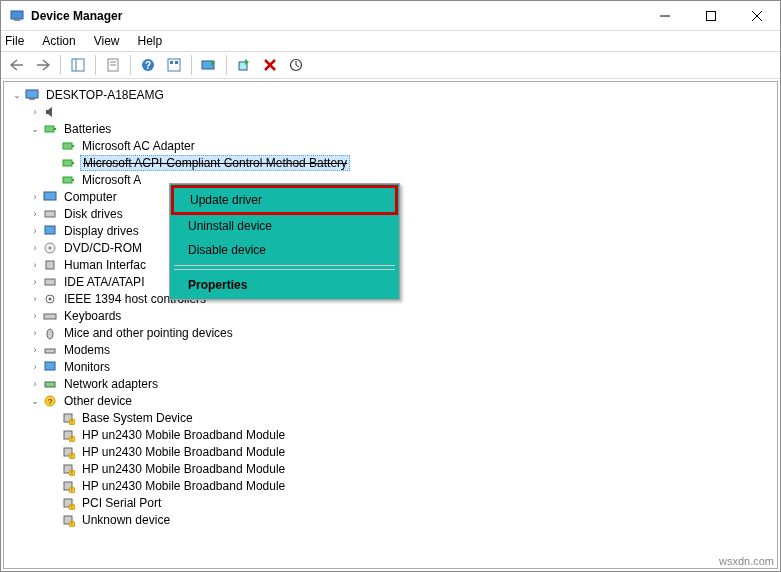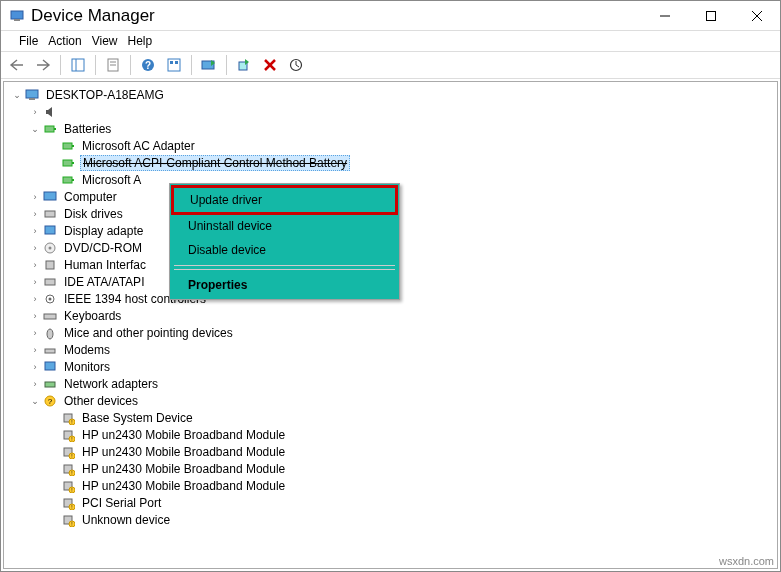--- a/index.html
+++ b/index.html
@@ -1,23 +1,23 @@
 <!DOCTYPE html>
 <html><head>
 <meta charset="utf-8">
 <style>
 * { box-sizing: border-box; font-family: "Segoe UI", Tahoma, sans-serif; }
 body { margin: 0; background: #fff; }
 .window { width: 781px; height: 572px; border: 1px solid #888; display: flex; flex-direction: column; background: #fff; position: relative; }
 .titlebar { height: 30px; display: flex; align-items: center; padding-left: 8px; border-bottom: 1px solid #ddd; }
 .titlebar .icon { width: 16px; height: 16px; margin-right: 6px; }
-.titlebar .title { font-size: 17px; flex: 1; }
+.titlebar .title { font-size: 12px; flex: 1; font-weight: bold; }
 .winbtns { display: flex; }
 .winbtn { width: 46px; height: 30px; display: flex; align-items: center; justify-content: center; font-size: 13px; font-family: "Segoe UI Symbol", sans-serif; }
-.menubar { height: 20px; display: flex; align-items: center; padding: 0 14px; font-size: 12px; gap: 2px; }
+.menubar { height: 20px; display: flex; align-items: center; padding: 0 0; font-size: 12px; gap: 10px; }
 .menubar span { padding: 1px 4px; }
 .toolbar { height: 28px; border-top: 1px solid #ddd; border-bottom: 1px solid #ddd; display: flex; align-items: center; padding: 0 4px; gap: 2px; }
 .tbtn { width: 24px; height: 24px; display: flex; align-items: center; justify-content: center; border: 1px solid transparent; }
 .tsep { width: 1px; height: 20px; background: #ccc; margin: 0 3px; }
 .client { flex: 1; border: 1px solid #aaa; margin: 2px; overflow: auto; position: relative; padding: 4px 0; }
 .tree { font-size: 12px; }
 .row { display: flex; align-items: center; height: 17px; white-space: nowrap; }
 .exp { width: 14px; height: 14px; display: inline-flex; align-items: center; justify-content: center; color: #666; font-size: 9px; }
 .nicon { width: 16px; height: 16px; margin-right: 4px; display: inline-flex; align-items: center; justify-content: center; }
 .label { padding: 0 2px; }
@@ -222,21 +222,21 @@
           <span class="label">Disk drives</span>
         </div>
 
       <div class="row" style="padding-left:24px">
           <span class="exp">›</span>
           <span class="nicon">
             <svg width="14" height="14">
               <rect x="2" y="2" width="10" height="8" fill="#5da8e0" stroke="#2c5aa0"></rect>
             </svg>
           </span>
-          <span class="label">Display adapte</span>
+          <span class="label">Display drives</span>
         </div>
 
       <div class="row" style="padding-left:24px">
           <span class="exp">›</span>
           <span class="nicon">
             <svg width="14" height="14">
               <circle cx="7" cy="7" r="5" fill="#eee" stroke="#888"></circle>
               <circle cx="7" cy="7" r="1.5" fill="#888"></circle>
             </svg>
           </span>
@@ -325,21 +325,21 @@
         </div>
 
       <div class="row" style="padding-left:24px">
           <span class="exp">⌄</span>
           <span class="nicon">
             <svg width="14" height="14">
               <circle cx="7" cy="7" r="5" fill="#fc3" stroke="#c90"></circle>
               <text x="7" y="10" font-size="8" text-anchor="middle" fill="#000">?</text>
             </svg>
           </span>
-          <span class="label">Other devices</span>
+          <span class="label">Other device</span>
         </div>
 
       <div class="row" style="padding-left:56px">
           <span class="nicon">
             <svg width="14" height="14">
               <rect x="3" y="3" width="8" height="8" fill="#ccc" stroke="#666"></rect>
               <circle cx="11" cy="11" r="3" fill="#fc3" stroke="#c90"></circle>
               <text x="11" y="13" font-size="5" text-anchor="middle">!</text>
             </svg>
           </span>

